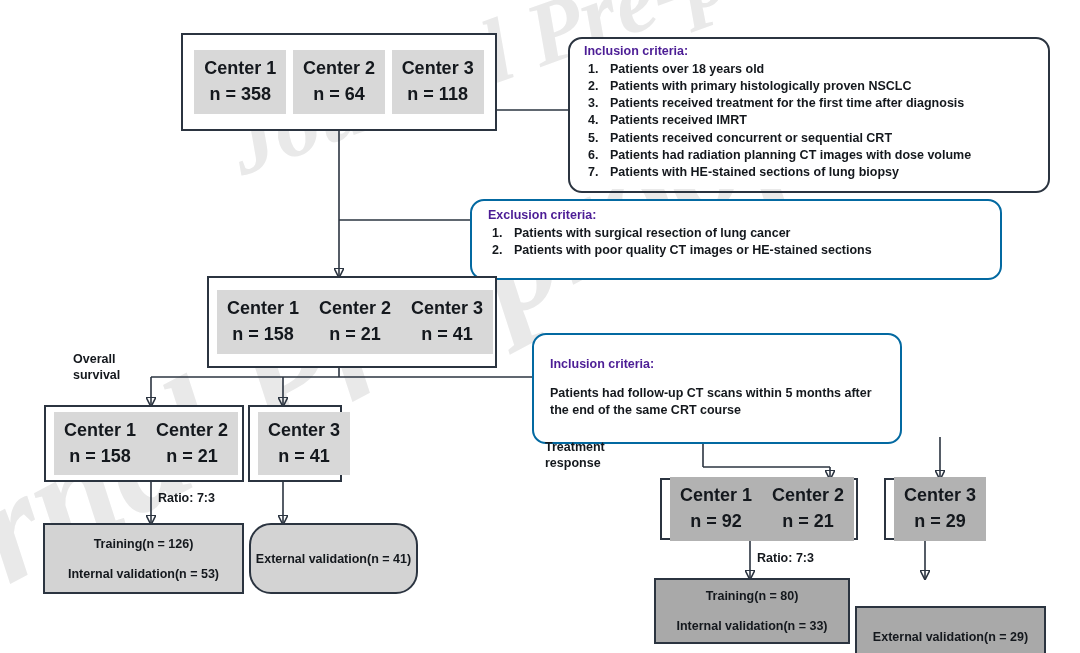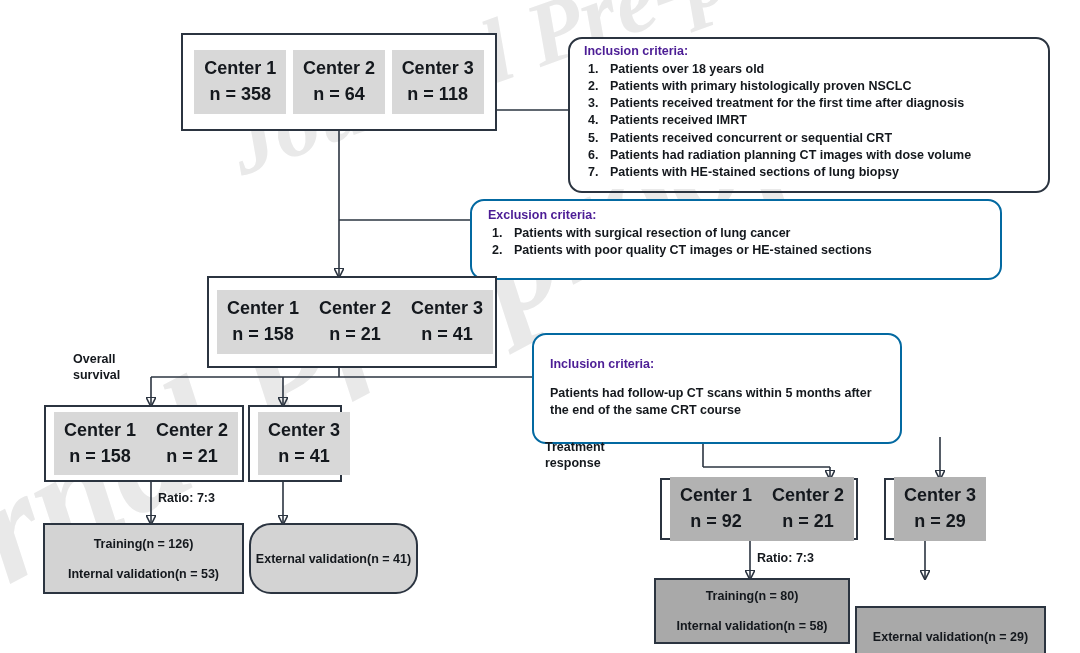--- a/index.html
+++ b/index.html
@@ -327,20 +327,20 @@
     <div class="chip chip-mid">
       <div>Center 3</div>
       <div>n = 29</div>
     </div>
   </div>
 
   <div class="flabel" style="left:757px; top:551px;">Ratio: 7:3</div>
 
   <div class="node result fill-darkgray" style="left:654px; top:578px; width:196px; height:66px;">
     <div class="line1">Training(n = 80)</div>
-    <div>Internal validation(n = 58)</div>
+    <div>Internal validation(n = 33)</div>
   </div>
 
   <div class="node result fill-darkgray" style="left:855px; top:606px; width:191px; height:62px;">
     <div>External validation(n = 29)</div>
   </div>
 
 </div>
 
 </body></html>

